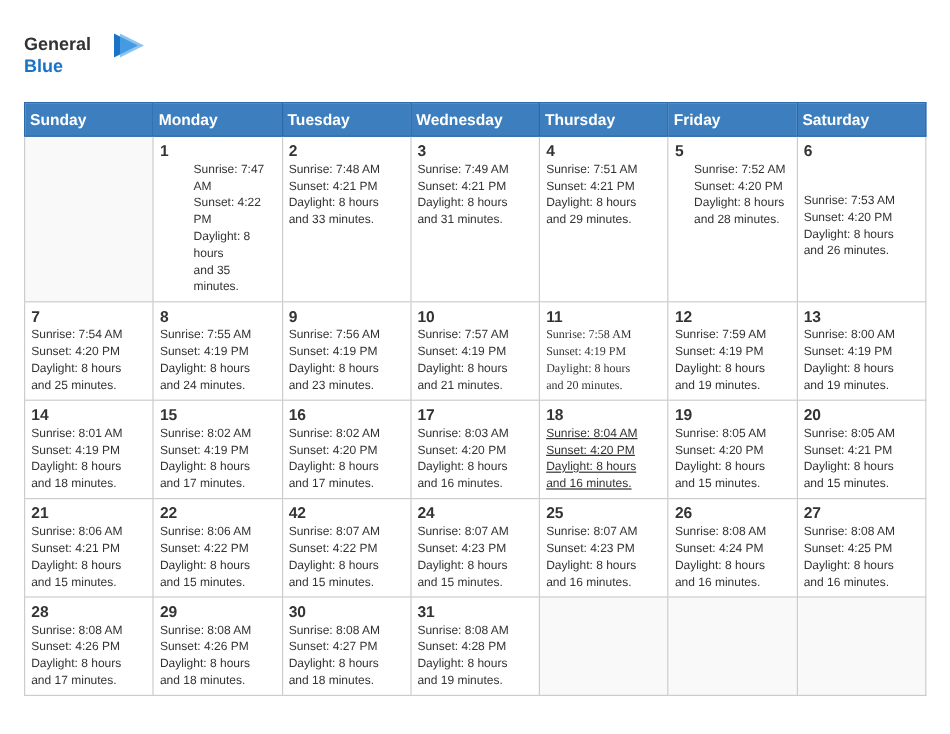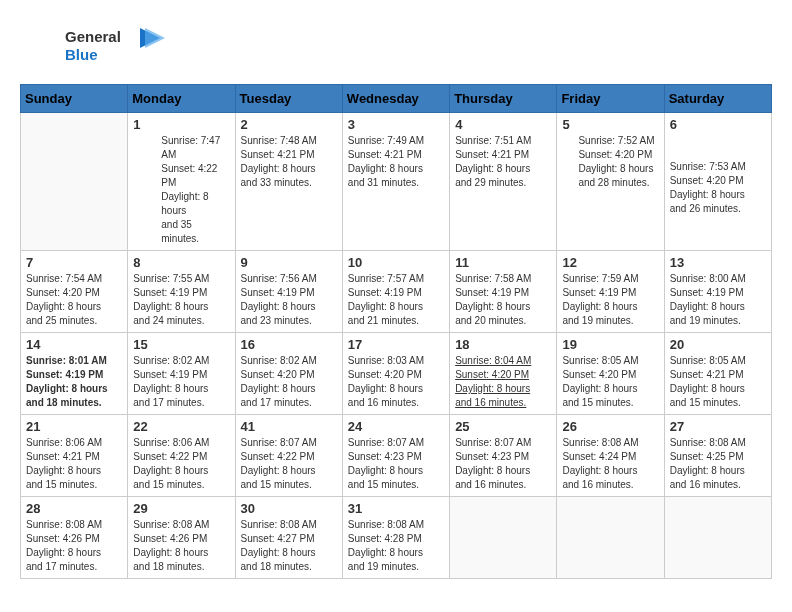--- a/index.html
+++ b/index.html
@@ -13,42 +13,41 @@
     .header {
       display: flex;
       justify-content: space-between;
       align-items: flex-start;
       margin-bottom: 10px;
     }
     .logo {
       display: flex;
       align-items: center;
       gap: 0;
-      margin-left: 45px;
     }
     .title-block {
       text-align: right;
     }
     .month-title {
       font-size: 32px;
       font-weight: bold;
       color: #333;
     }
     .location {
       font-size: 16px;
       color: #555;
     }
     .calendar {
       width: 100%;
       border-collapse: collapse;
       border: 1px solid #ccc;
     }
     .calendar th {
       background-color: #3d7ebf;
-      color: #000000;
+      color: #ffffff;
       font-size: 13px;
       font-weight: bold;
       padding: 6px 4px;
       text-align: left;
       border: 1px solid #2e6aaa;
     }
     .calendar td {
       vertical-align: top;
       border: 1px solid #ccc;
       padding: 4px 5px;
@@ -177,21 +176,21 @@
         </td>
         <td>
           <span class="day-num">10</span>
           <div class="day-info" style="white-space: pre-line;">Sunrise: 7:57 AM
 Sunset: 4:19 PM
 Daylight: 8 hours
 and 21 minutes.</div>
         </td>
         <td>
           <span class="day-num">11</span>
-          <div class="day-info" style="white-space: pre-line;">Sunrise: 7:58 AM
+          <div class="day-info" style="white-space: pre-line; font-family: Liberation Serif, serif;">Sunrise: 7:58 AM
 Sunset: 4:19 PM
 Daylight: 8 hours
 and 20 minutes.</div>
         </td>
         <td>
           <span class="day-num">12</span>
           <div class="day-info" style="white-space: pre-line;">Sunrise: 7:59 AM
 Sunset: 4:19 PM
 Daylight: 8 hours
 and 19 minutes.</div>
@@ -200,21 +199,21 @@
           <span class="day-num">13</span>
           <div class="day-info" style="white-space: pre-line;">Sunrise: 8:00 AM
 Sunset: 4:19 PM
 Daylight: 8 hours
 and 19 minutes.</div>
         </td>
       </tr>
       <tr>
         <td>
           <span class="day-num">14</span>
-          <div class="day-info" style="white-space: pre-line; font-weight: bold;">Sunrise: 8:01 AM
+          <div class="day-info" style="white-space: pre-line;">Sunrise: 8:01 AM
 Sunset: 4:19 PM
 Daylight: 8 hours
 and 18 minutes.</div>
         </td>
         <td>
           <span class="day-num">15</span>
           <div class="day-info" style="white-space: pre-line;">Sunrise: 8:02 AM
 Sunset: 4:19 PM
 Daylight: 8 hours
 and 17 minutes.</div>
@@ -264,21 +263,21 @@
 and 15 minutes.</div>
         </td>
         <td>
           <span class="day-num">22</span>
           <div class="day-info" style="white-space: pre-line;">Sunrise: 8:06 AM
 Sunset: 4:22 PM
 Daylight: 8 hours
 and 15 minutes.</div>
         </td>
         <td>
-          <span class="day-num">41</span>
+          <span class="day-num">42</span>
           <div class="day-info" style="white-space: pre-line;">Sunrise: 8:07 AM
 Sunset: 4:22 PM
 Daylight: 8 hours
 and 15 minutes.</div>
         </td>
         <td>
           <span class="day-num">24</span>
           <div class="day-info" style="white-space: pre-line;">Sunrise: 8:07 AM
 Sunset: 4:23 PM
 Daylight: 8 hours

